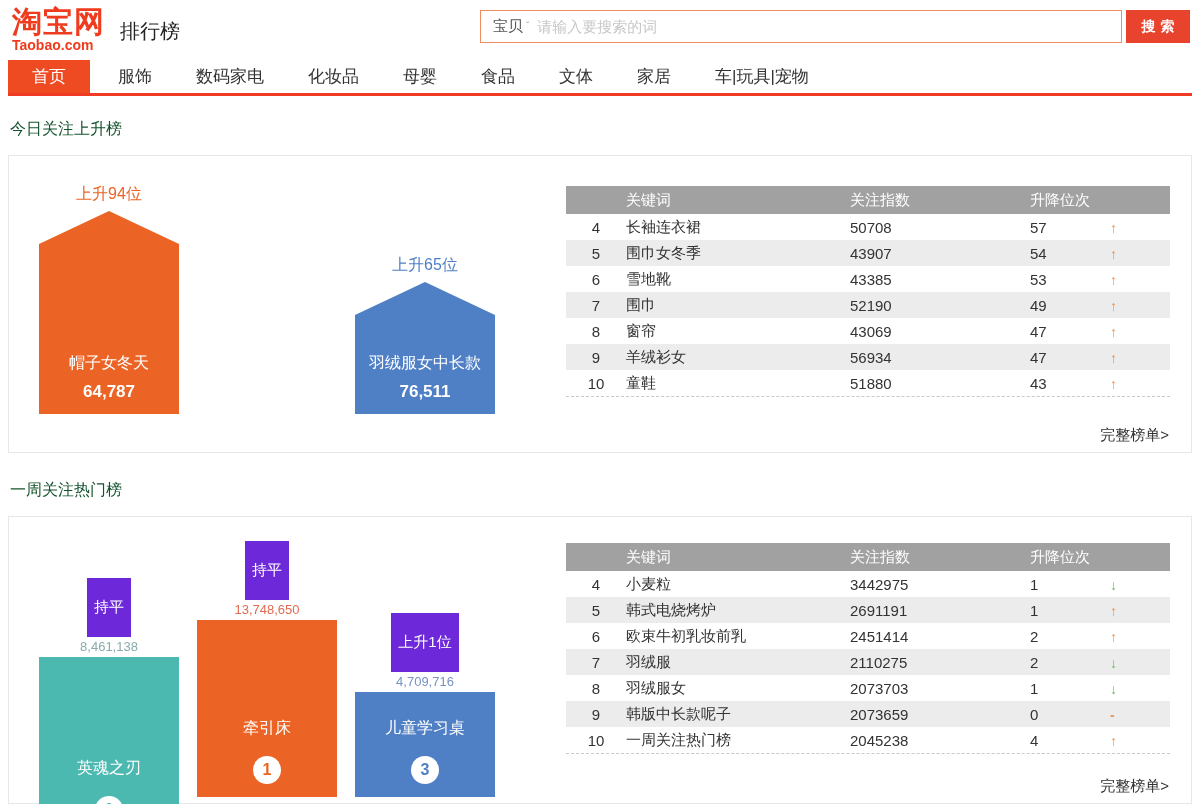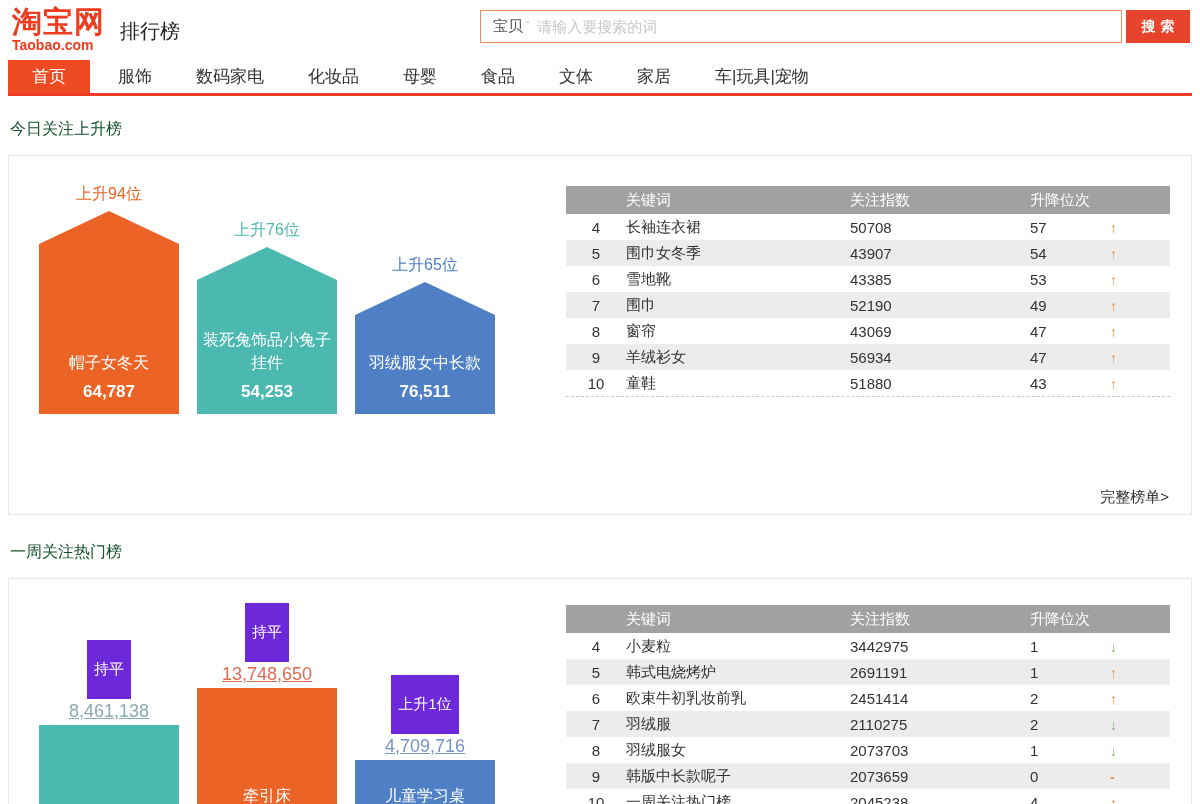--- a/index.html
+++ b/index.html
@@ -29,40 +29,40 @@
   .nav { margin:0 8px; height:36px; border-bottom:3px solid #ef3b24;
     display:flex; align-items:stretch; }
   .nav-item { display:flex; align-items:center; font-size:17px; color:#333;
     margin-right:44px; cursor:pointer; text-decoration:none; white-space:nowrap; }
   .nav-item.active { background:#ef4b23; color:#fff; padding:4px 24px; margin-right:28px; }
 
   
   .section-title { margin:23px 0 15px 10px; font-size:16px; color:#14532d; }
   .section-title.second { margin-top:27px; }
   .panel { position:relative; margin:0 8px; border:1px solid #e7e7e7; background:#fff; }
-  .panel.p1 { height:360px; }
+  .panel.p1 { height:298px; }
   .panel.p2 { height:288px; }
   .more { position:absolute; right:22px; bottom:7px; font-size:15px; color:#333;
     text-decoration:none; cursor:pointer; }
 
   
   .abar { position:absolute; width:140px; text-align:center; }
   .rise { position:absolute; top:-27px; width:100%; font-size:16px; }
   .shape { position:relative; width:100%;
     clip-path:polygon(50% 0, 100% 33px, 100% 100%, 0 100%, 0 33px); }
   .bname { position:absolute; bottom:40px; width:100%; color:#fff; font-size:16px;
     line-height:1.45; }
   .bval { position:absolute; bottom:12px; width:100%; color:#fff; font-size:17px;
     font-weight:bold; }
 
   
   .wbar { position:absolute; width:140px; text-align:center; }
   .badge { display:inline-block; background:#6d28d9; color:#fff; font-size:15px;
     padding:20px 7px; }
-  .wnum { font-size:18px; margin:2px 0 3px;text-decoration:underline; }
+  .wnum { font-size:13px; margin:2px 0 3px; }
   .rect { position:relative; width:100%; }
   .bname2 { position:absolute; bottom:58px; width:100%; color:#fff; font-size:16px; }
   .rankcirc { position:absolute; bottom:13px; left:50%; margin-left:-14px; width:28px;
     height:28px; border-radius:50%; background:#fff; line-height:28px; font-size:16px;
     font-weight:bold; }
 
   .c-orange { background:#ec6425; } .t-orange { color:#ec6425; }
   .c-teal   { background:#4cb9b1; } .t-teal   { color:#4cb9b1; }
   .c-blue   { background:#4f7fc4; } .t-blue   { color:#4f7fc4; }
   .t-num-teal { color:#8aabab; } .t-num-orange { color:#e06a52; } .t-num-blue { color:#7793c4; }
@@ -123,27 +123,20 @@
 <section class="panel p1">
 
   <div class="abar" style="left:30px; top:55px;">
     <div class="rise t-orange">上升94位</div>
     <div class="shape c-orange" style="height:203px;">
       <div class="bname">帽子女冬天</div>
       <div class="bval">64,787</div>
     </div>
   </div>
 
-  <div class="abar" style="left:188px; top:91px;">
-    <div class="rise t-teal">上升76位</div>
-    <div class="shape c-teal" style="height:167px;">
-      <div class="bname">装死兔饰品小兔子挂件</div>
-      <div class="bval">54,253</div>
-    </div>
-  </div>
 
   <div class="abar" style="left:346px; top:126px;">
     <div class="rise t-blue">上升65位</div>
     <div class="shape c-blue" style="height:132px;">
       <div class="bname">羽绒服女中长款</div>
       <div class="bval">76,511</div>
     </div>
   </div>
 
   <div class="rank-table" style="top:30px;">

